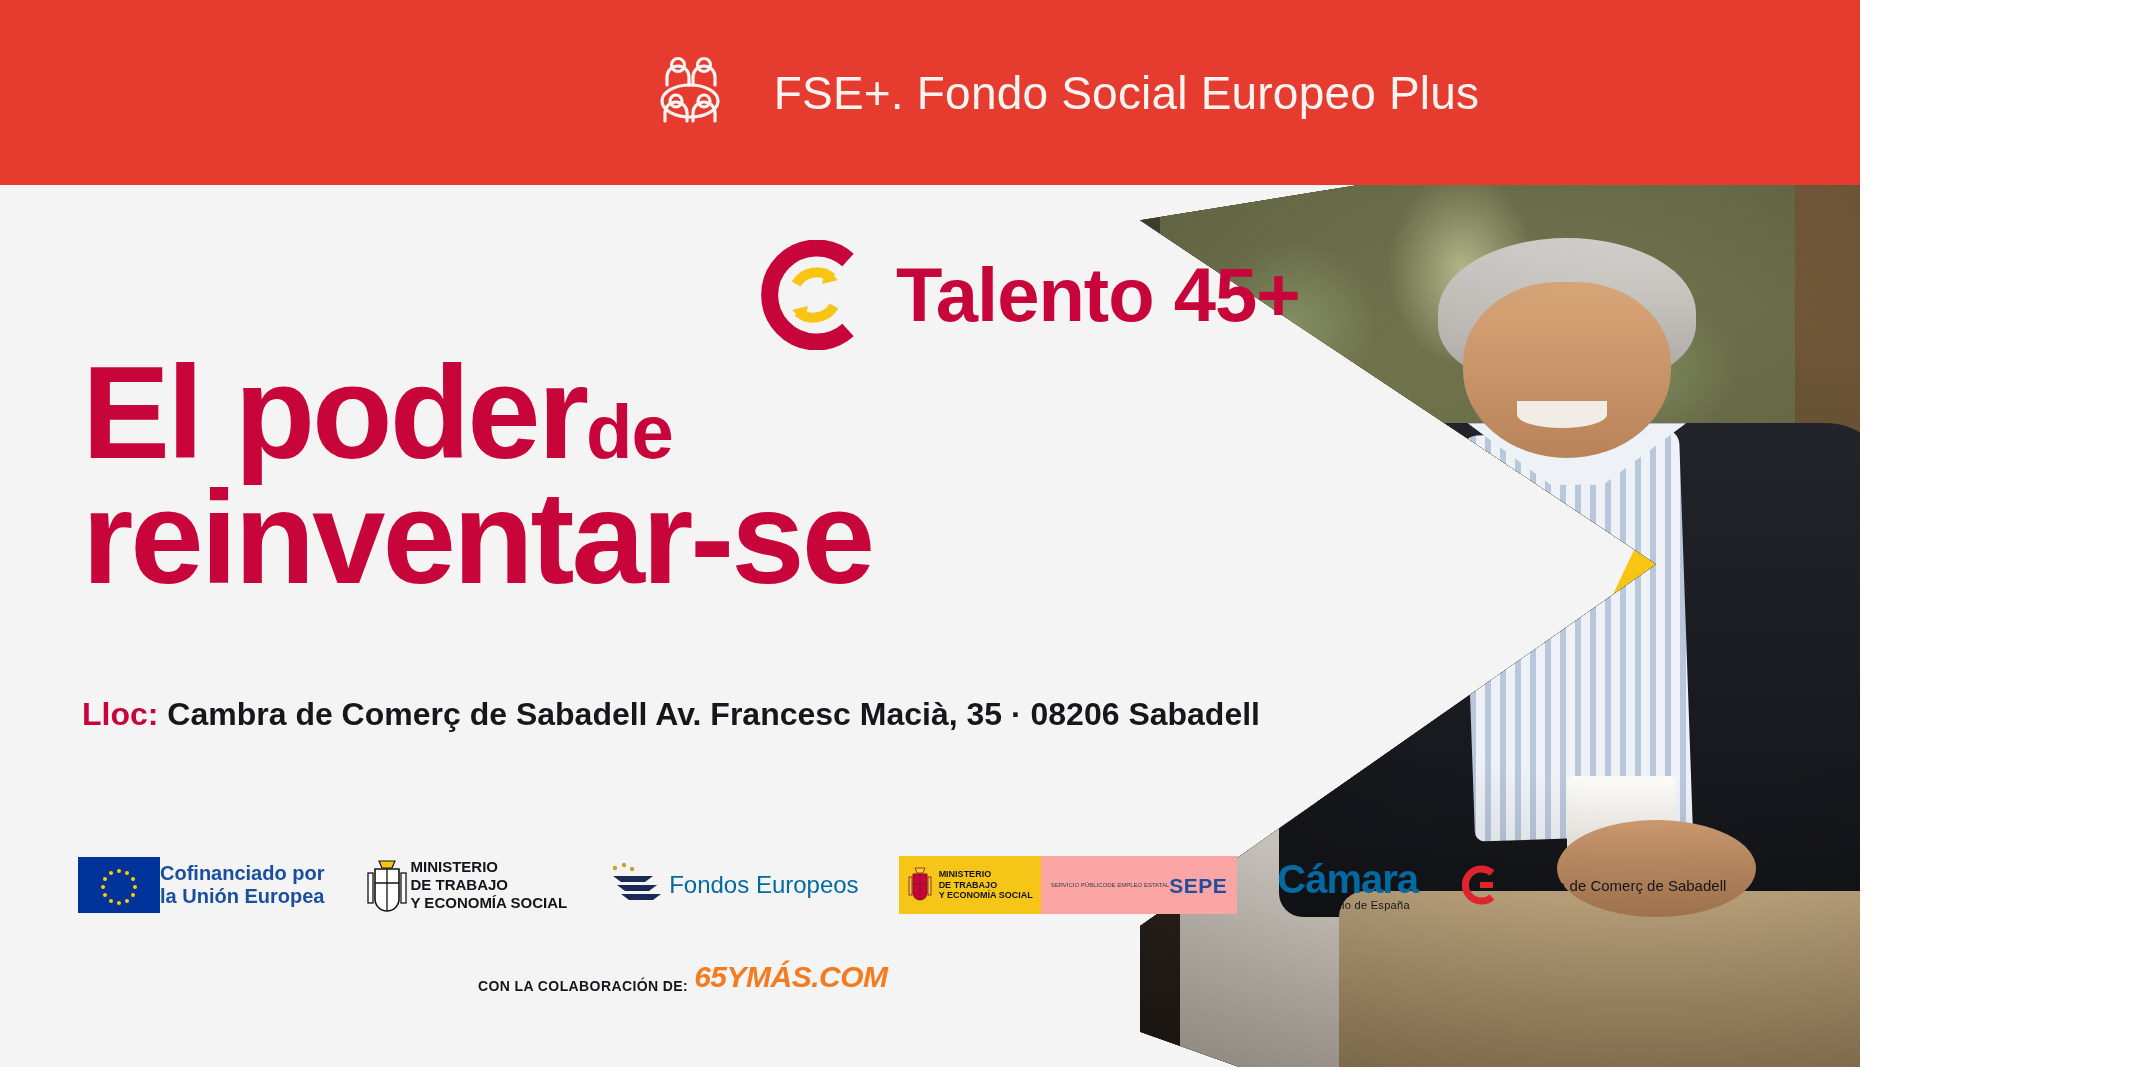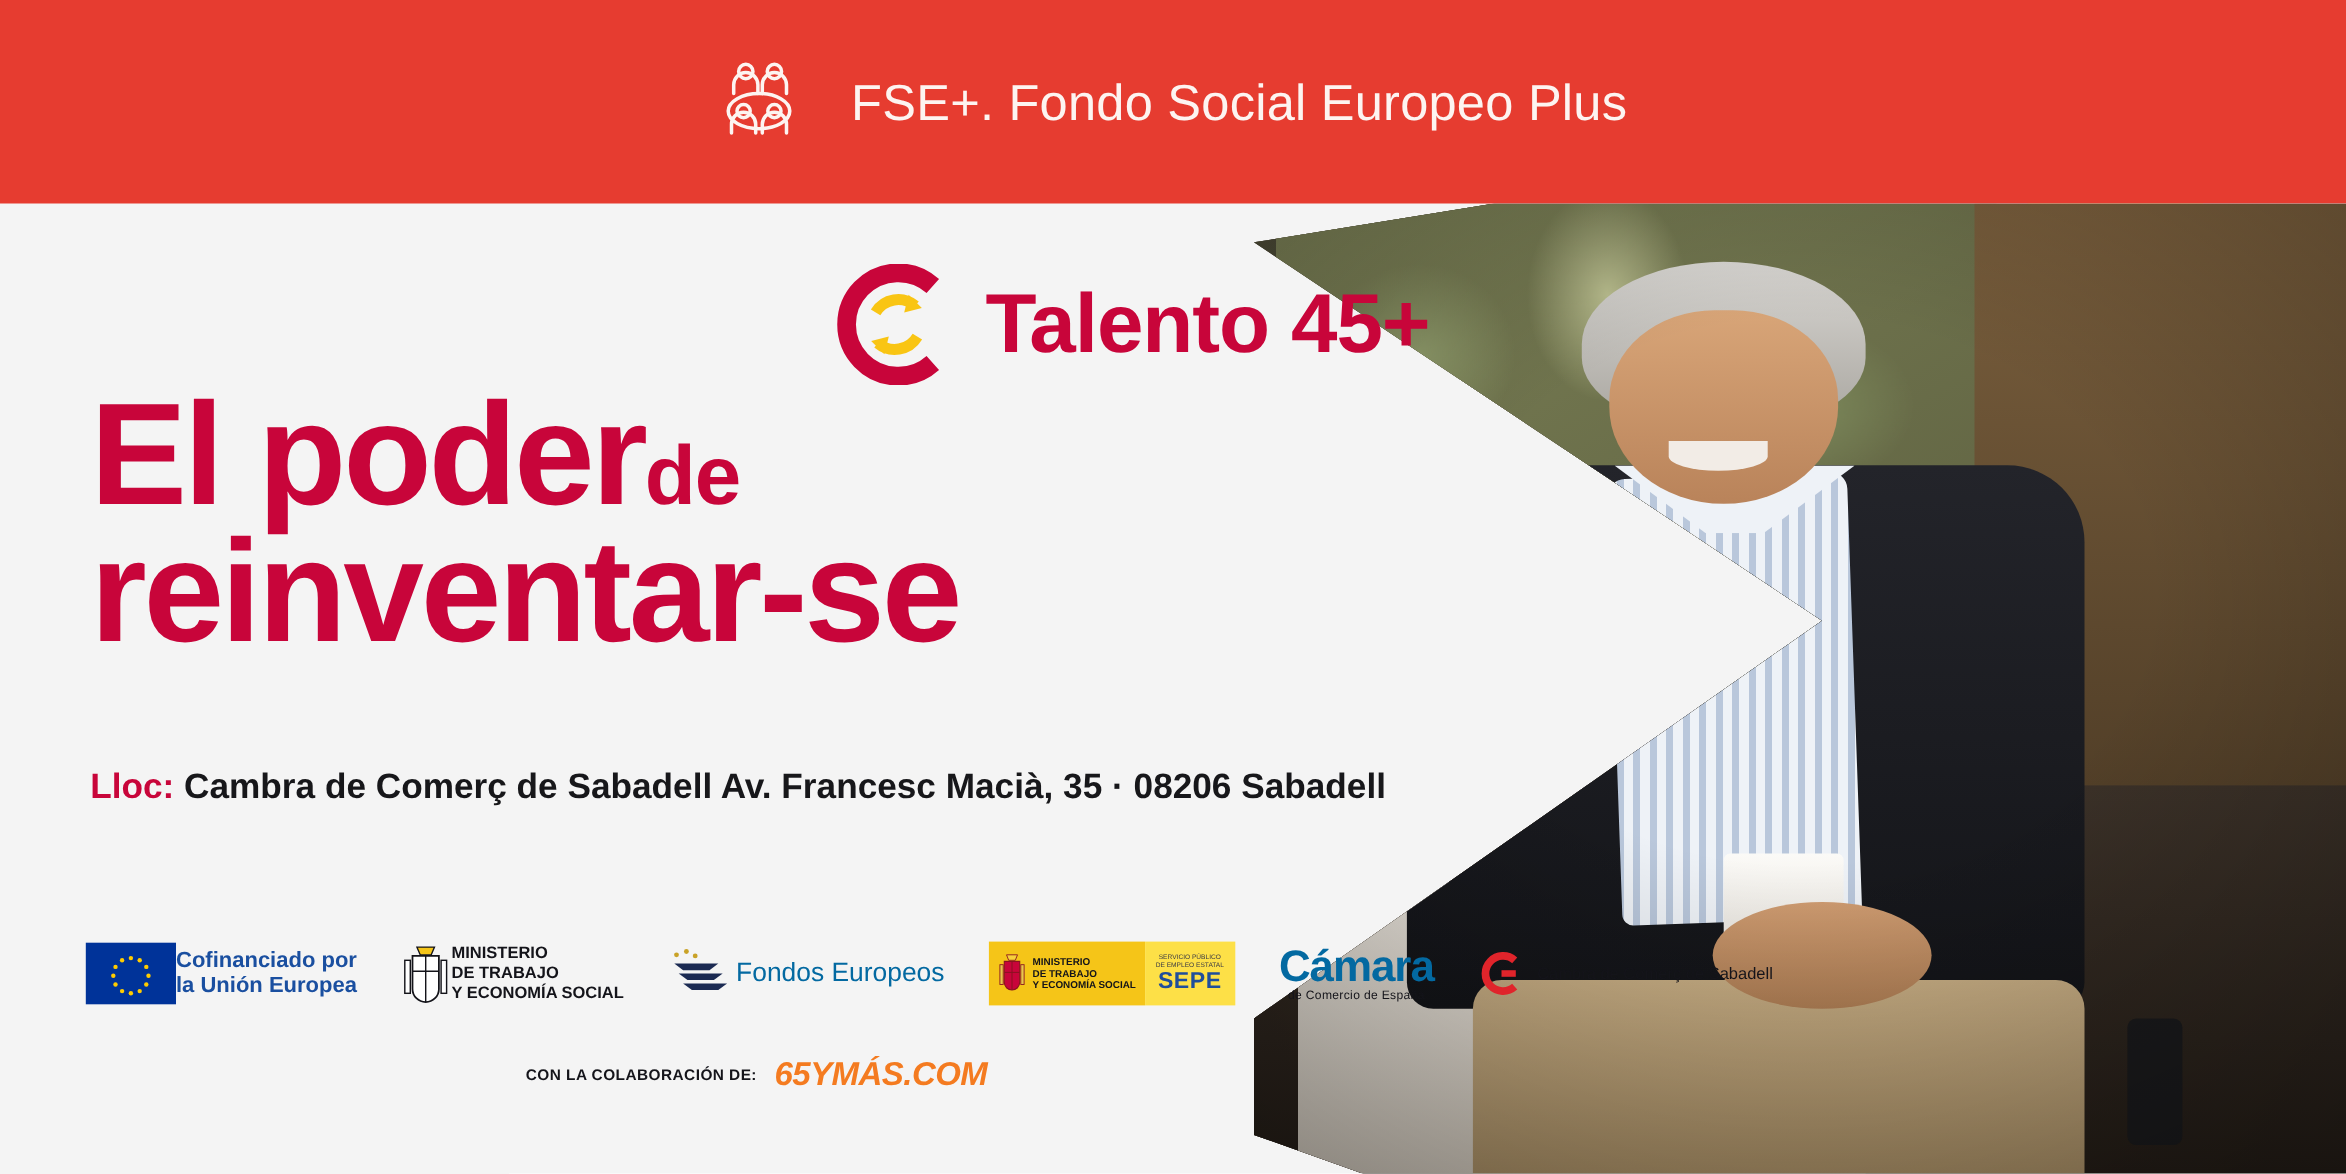--- a/index.html
+++ b/index.html
@@ -1,18 +1,18 @@
 <!DOCTYPE html>
 <html><head>
 <meta charset="utf-8">
 <style>
   html,body{margin:0;padding:0;background:#fff;}
   body{width:2133px;height:1067px;overflow:hidden;
        font-family:"Liberation Sans",sans-serif;}
-  .banner{position:relative;width:2133px;height:1067px;background:#f4f4f4;overflow:hidden;}
+  .banner{position:relative;width:1860px;height:1067px;background:#f4f4f4;overflow:hidden;}
 
   
   .topbar{position:absolute;left:0;top:0;width:2133px;height:185px;background:#e63c30;
           display:flex;align-items:center;justify-content:center;gap:48px;}
   .topbar-icon{width:72px;height:78px;flex:none;}
   .topbar-title{color:#fdf4f1;font-size:46px;font-weight:400;letter-spacing:.2px;
                 white-space:nowrap;}
 
   
   .yellow-wedge{position:absolute;right:0;top:185px;width:290px;height:500px;
@@ -95,34 +95,34 @@
   .logo-item{display:flex;align-items:center;}
   .eu-flag{width:82px;height:56px;background:#003399;flex:none;position:relative;}
   .eu-flag svg{position:absolute;inset:0;}
   .eu-text{color:#1a4fa0;font-size:20px;font-weight:700;line-height:1.15;white-space:nowrap;}
   .crest{width:46px;height:60px;flex:none;}
   .mini-text{color:#14141a;font-size:15px;font-weight:700;line-height:1.2;white-space:nowrap;}
   .fe-mark{width:62px;height:46px;flex:none;}
   .fe-text{color:#0369a1;font-size:24px;font-weight:400;white-space:nowrap;}
   .sepe{display:flex;align-items:stretch;height:58px;flex:none;}
   .sepe-l{background:#f5c518;display:flex;align-items:center;gap:6px;padding:0 8px;}
-  .sepe-r{background:#fde047;display:flex;flex-direction:column;align-items:center;
+  .sepe-r{background:#fca5a5;display:flex;flex-direction:row;align-items:center;
           justify-content:center;padding:0 10px;}
   .sepe-min{font-size:9px;font-weight:700;color:#14141a;line-height:1.15;white-space:nowrap;}
   .sepe-top{font-size:6px;color:#3a3a44;line-height:1.1;white-space:nowrap;}
   .sepe-word{font-size:21px;font-weight:700;color:#1f4e9c;letter-spacing:.5px;line-height:1;}
   .camara{display:flex;flex-direction:column;align-items:center;}
   .camara-w{font-size:40px;font-weight:700;color:#0369a1;line-height:1;letter-spacing:-1px;}
   .camara-s{font-size:11px;color:#14141a;letter-spacing:.3px;}
   .cambra{display:flex;align-items:center;gap:10px;}
   .cambra-c{width:44px;height:44px;flex:none;}
   .cambra-t{font-size:15px;color:#14141a;white-space:nowrap;}
 
   
-  .collab{position:absolute;left:478px;top:960px;display:flex;align-items:center;gap:16px;}
+  .collab{position:absolute;left:478px;top:960px;display:flex;align-items:flex-end;gap:6px;}
   .collab-label{font-size:14px;font-weight:700;color:#14141a;letter-spacing:.4px;}
   .collab-logo{font-size:30px;font-weight:700;font-style:italic;color:#f47b20;
                letter-spacing:-.5px;white-space:nowrap;}
 </style>
 </head>
 <body>
 
 <div class="banner">
 
   <div class="topbar">

